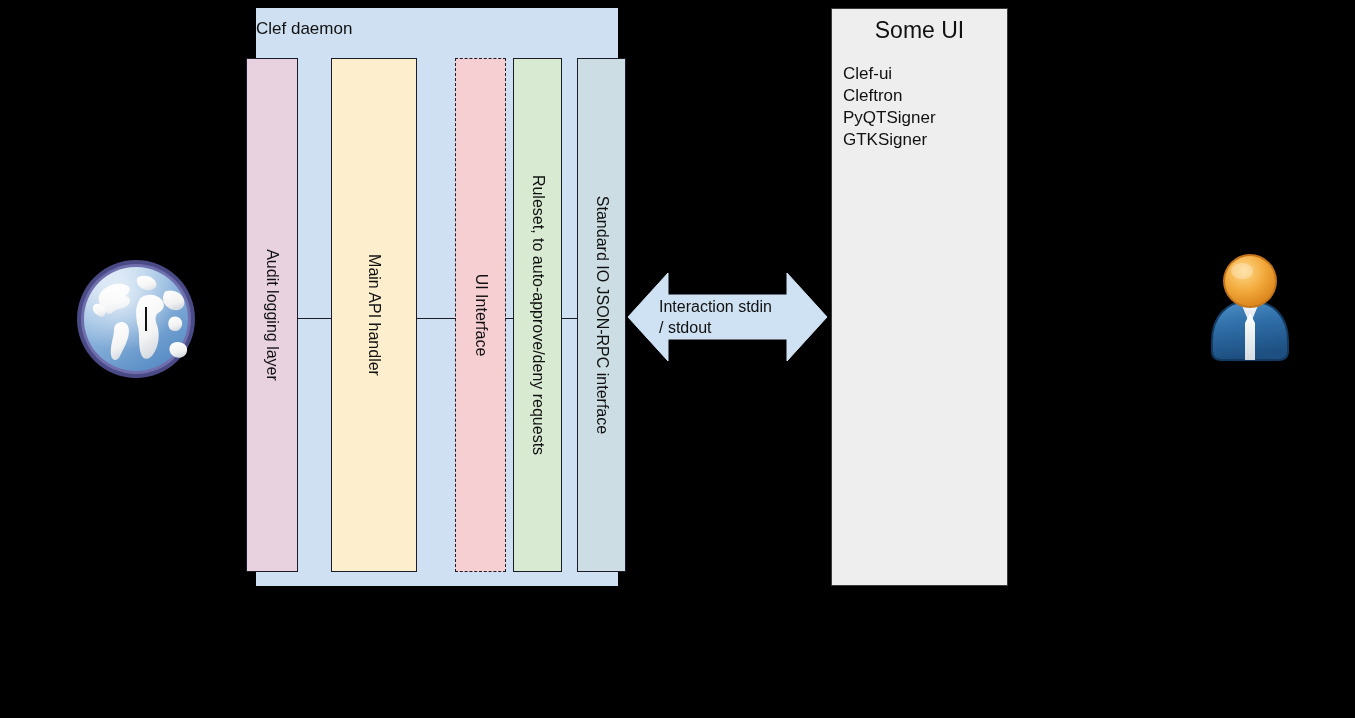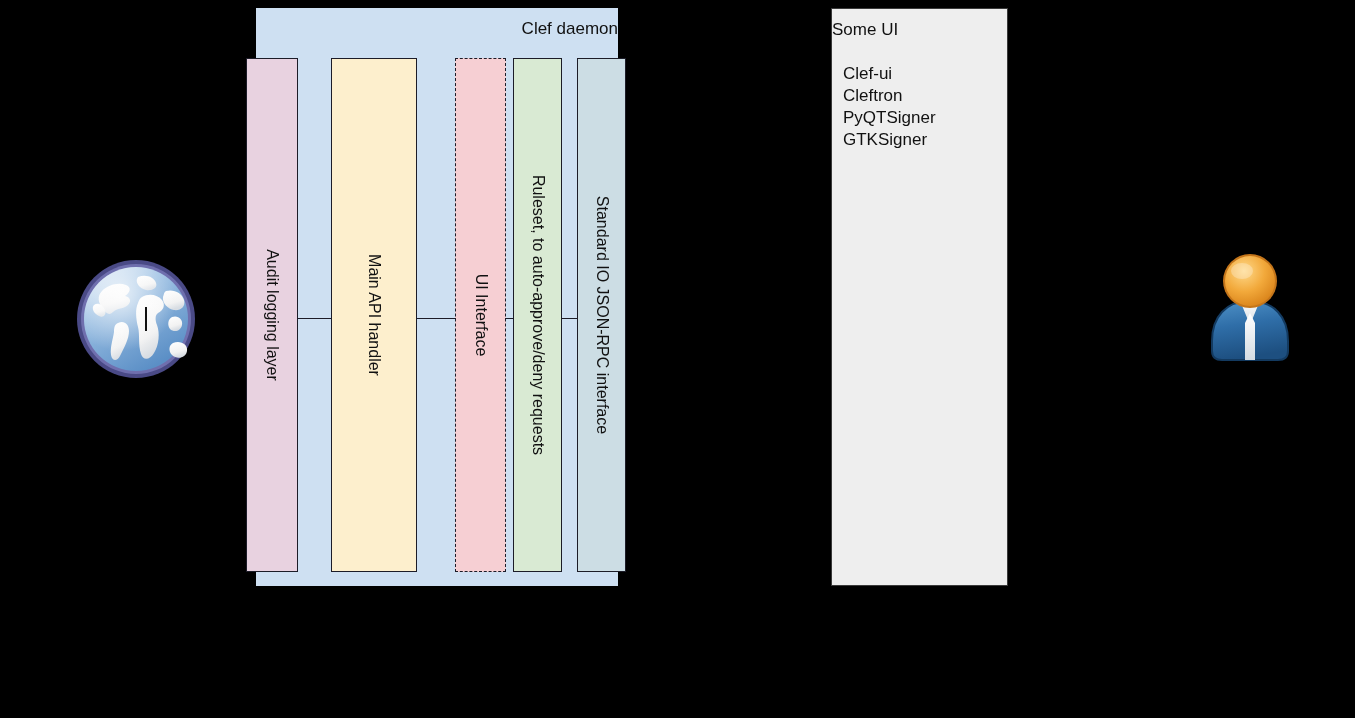--- a/index.html
+++ b/index.html
@@ -32,21 +32,21 @@
     width: 362px;
     height: 578px;
     background: #cee0f2;
     box-sizing: border-box;
   }
   .daemon-title {
     position: absolute;
     left: 256px;
     top: 18px;
     width: 362px;
-    text-align: right;
+    text-align: left;
     font-size: 17px;
     line-height: 22px;
     color: #111111;
     white-space: nowrap;
   }
 
   
   .layer-box {
     position: absolute;
     top: 58px;
@@ -94,21 +94,22 @@
     height: 578px;
     background: #eeeeee;
     border: 1px solid #3a3a3a;
     box-sizing: border-box;
   }
   .ui-panel-title {
     position: absolute;
     left: 0;
     top: 10px;
     width: 100%;
-    font-size: 17px;
+    text-align: center;
+    font-size: 23px;
     line-height: 22px;
     color: #111111;
   }
   .ui-panel-list {
     position: absolute;
     left: 11px;
     top: 54px;
     font-size: 17px;
     line-height: 22px;
     color: #111111;
@@ -222,20 +223,27 @@
 
   <div class="layer-box box-stdio">
     <span class="vlabel">Standard IO JSON-RPC interface</span>
   </div>
 
   <div class="connector conn-1"></div>
   <div class="connector conn-2"></div>
   <div class="connector conn-3"></div>
   <div class="connector conn-4"></div>
 
+  <div class="darrow arrow-stdio">
+    <svg viewBox="0 0 199 96" preserveAspectRatio="none" xmlns="http://www.w3.org/2000/svg">
+      <polygon points="0,48 40,4 40,26 159,26 159,4 199,48 159,92 159,70 40,70 40,92" fill="#cfe2f3" stroke="#cfe2f3" stroke-width="1"></polygon>
+    </svg>
+    <div class="alabel">Interaction stdin
+/ stdout</div>
+  </div>
 
   <div class="ui-panel">
     <div class="ui-panel-title">Some UI</div>
     <div class="ui-panel-list">
       <div>Clef-ui</div>
       <div>Cleftron</div>
       <div>PyQTSigner</div>
       <div>GTKSigner</div>
     </div>
   </div>

